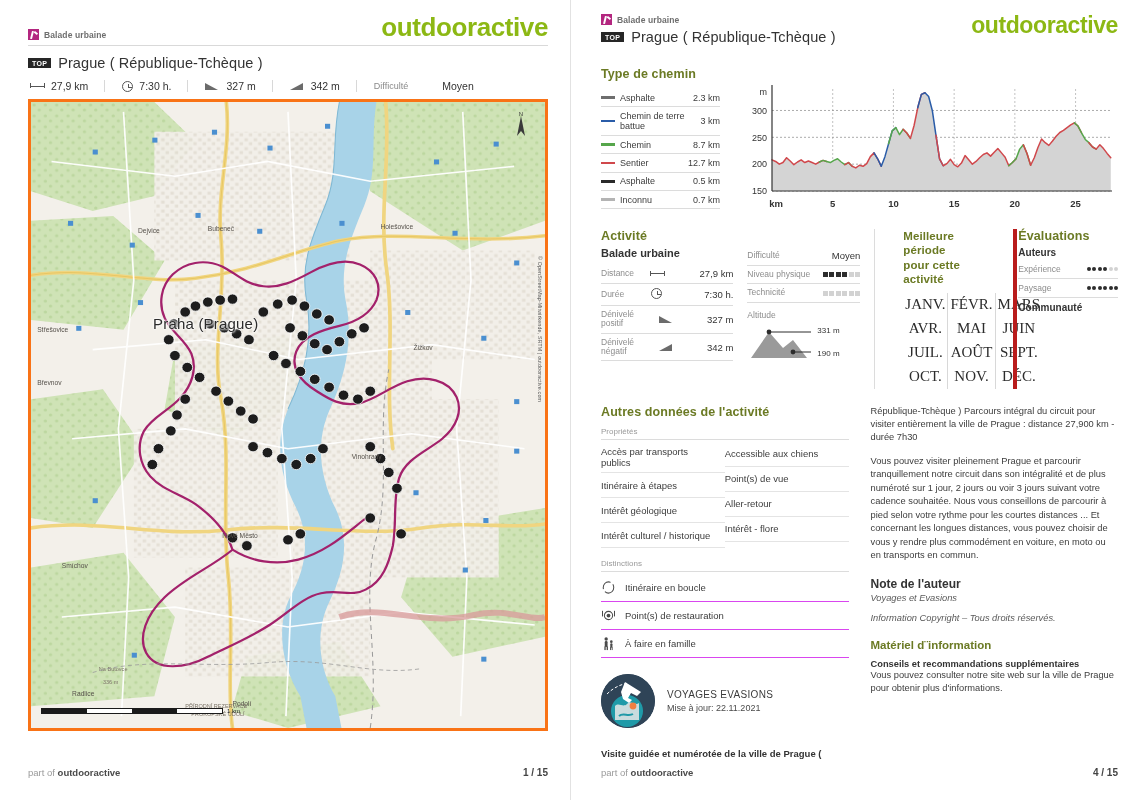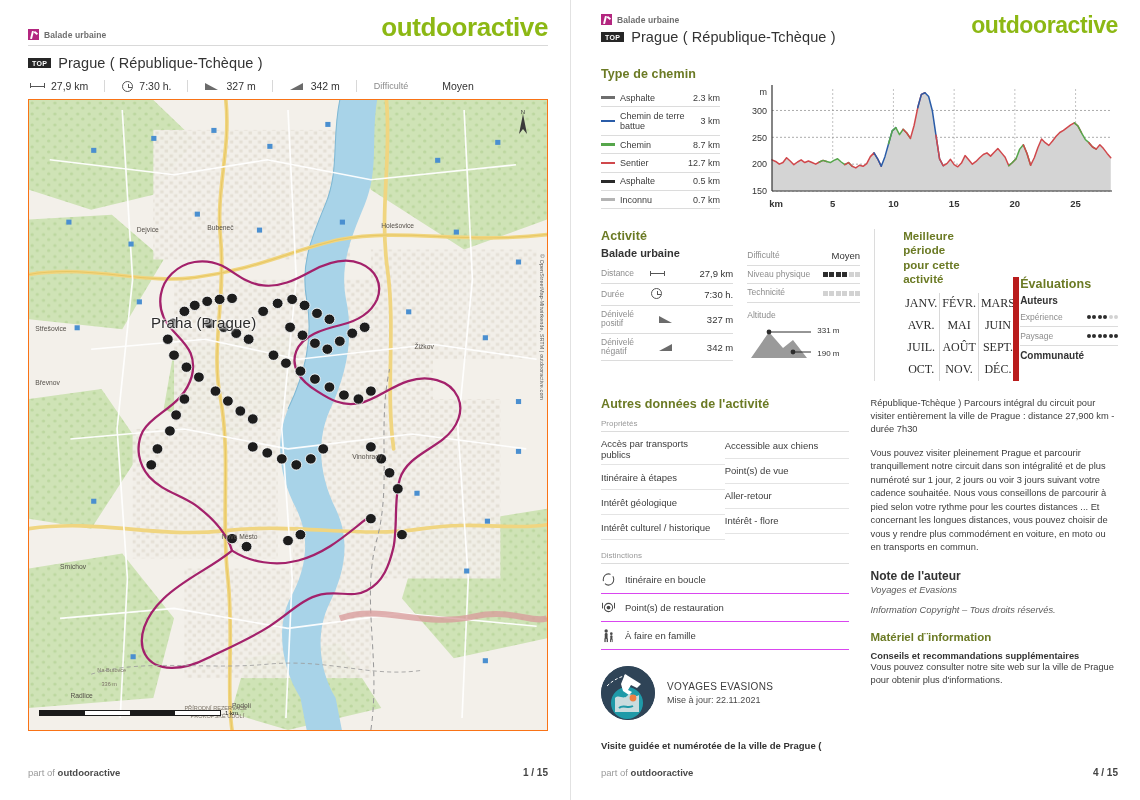--- a/index.html
+++ b/index.html
@@ -59,21 +59,21 @@
   .ico-clock:after{content:"";position:absolute;left:4.4px;top:2px;width:1.2px;height:4px;background:#555;}
   .ico-clock:before{content:"";position:absolute;left:5px;top:5.2px;width:3.4px;height:1.2px;background:#555;}
   .ico-up:after{content:"";position:absolute;left:0;bottom:2px;width:0;height:0;
      border-left:13px solid #6b6b6b;border-top:7px solid transparent;}
   .ico-dn:after{content:"";position:absolute;left:0;bottom:2px;width:0;height:0;
      border-right:13px solid #6b6b6b;border-top:7px solid transparent;}
   .stat-lbl { color:#8a8a8a; font-size:9px; }
   .stat-val { color:#333; }
 
   
-  .map-wrap { position:relative; width:100%; height:632px; border:1px solid #f97316; overflow:hidden; background:#eef3e6;}
+  .map-wrap { position:relative; width:100%; height:632px; border:3px solid #f97316; overflow:hidden; background:#eef3e6;}
   .map-svg { position:absolute; inset:0; width:100%; height:100%; }
   .map-attr {
     position:absolute; right:2px; top:300px; transform-origin:right top;
     transform:rotate(90deg) translateX(0);
     font-size:5.2px; color:#555; white-space:nowrap; letter-spacing:.2px;
   }
   .compass { position:absolute; right:13px; top:10px; width:22px; height:30px; }
   .map-scale { position:absolute; left:10px; bottom:14px; display:flex; align-items:center; gap:4px;}
   .scalebar { display:flex; height:6px; border:1px solid #1a1a1a; }
   .scalebar div { width:45px; height:100%; }
@@ -105,35 +105,35 @@
 
   
   .chart-box { flex:1 1 auto; }
   .chart-svg { display:block; }
 
   
   .act-wrap { display:flex; gap:14px; margin-top:14px; }
   .act-col1 { width:150px; }
   .act-col2 { width:128px; }
   .act-col3 { width:125px; border-left:1px solid #dcdcdc; padding-left:28px;}
-  .act-col4 { width:118px; border-left:6px solid #b91c1c; padding-left:1px;margin-top:48px;}
+  .act-col4 { width:118px; border-left:4px solid #b91c1c; padding-left:1px;}
   .act-title { font-size:11px; font-weight:700; color:#333; margin-bottom:5px;}
   .kv { display:flex; align-items:center; justify-content:space-between;
      border-bottom:1px solid #dcdcdc; padding:4px 0; font-size:8.5px;}
   .kv .k { color:#8d8d8d; line-height:1.1; max-width:52px;}
   .kv .mid { flex:0 0 auto; width:24px; text-align:center; color:#666;}
   .kv .v { color:#333; font-size:9.5px; min-width:44px; text-align:right;}
   .dots { display:flex; gap:1.5px; }
   .dots i { width:5px; height:5px; display:block; background:#d2d2d2; }
   .dots i.on { background:#2d2d2d; }
   .alt-graphic { display:flex; align-items:flex-end; gap:6px; margin-top:6px;}
   .alt-lines { font-size:8px; color:#333; display:flex; flex-direction:column; gap:14px;}
   
   .months { display:grid; grid-template-columns:repeat(3,1fr); margin-top:6px; }
-  .mo { font-family:"Liberation Serif", serif; font-size:12px; color:#2c2c2c;
+  .mo { font-family:"Liberation Serif", serif; font-size:15px; color:#2c2c2c;
      padding:3.5px 2px; text-align:center; border-right:1px solid #d8d8d8; }
   .mo:nth-child(3n) { border-right:none; }
   
   .ev-sub { font-size:10px; font-weight:700; color:#333; margin:4px 0 2px;}
   .ev-row { display:flex; align-items:center; justify-content:space-between;
       border-bottom:1px solid #dcdcdc; padding:4px 0; font-size:8.5px; color:#8d8d8d;}
   .ev-row .dots i { width:4px; height:4px; border-radius:50%; }
 
   
   .other-wrap { display:flex; gap:22px; margin-top:16px;}

